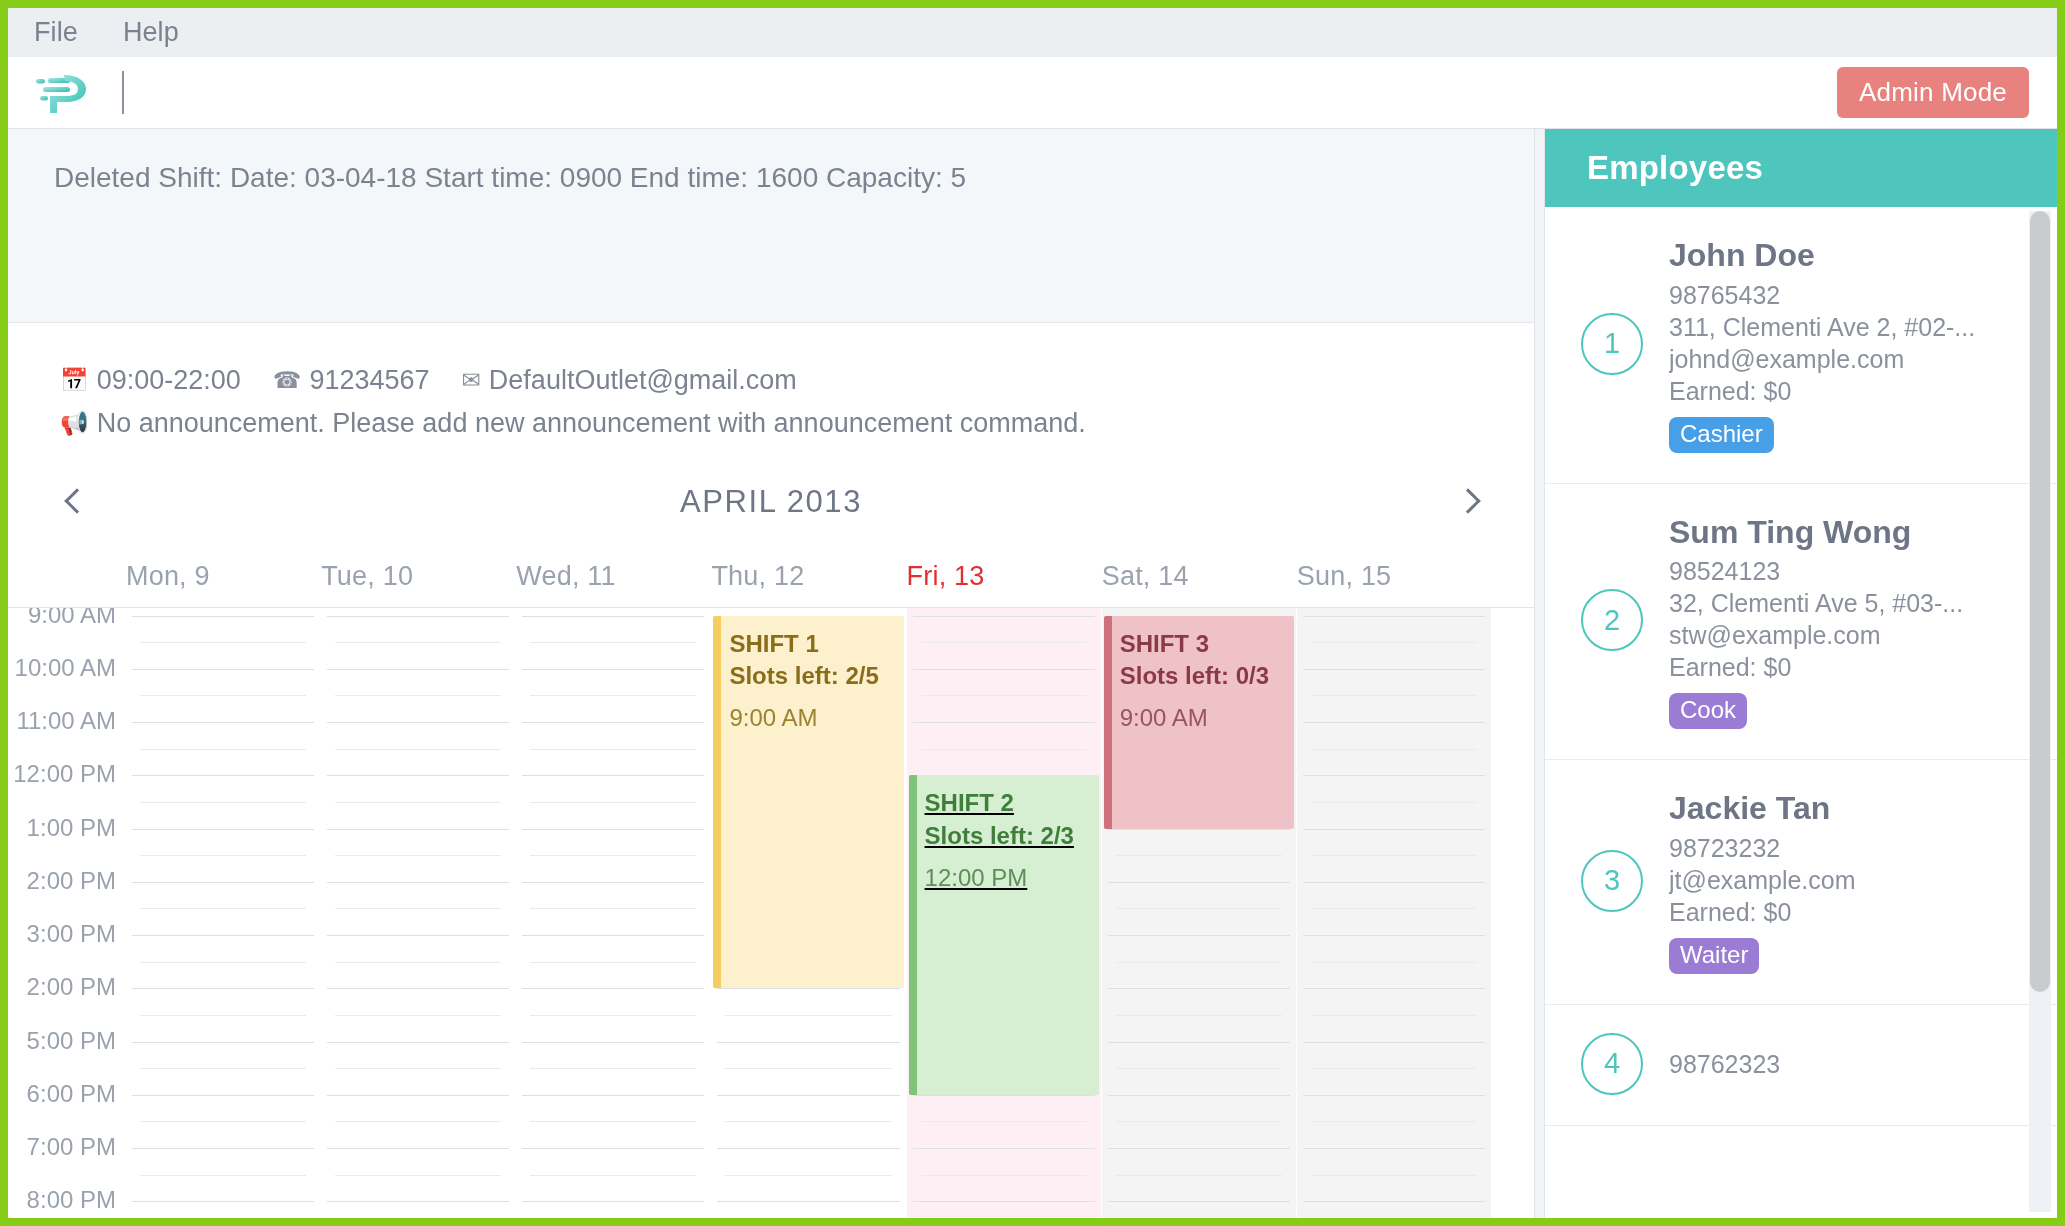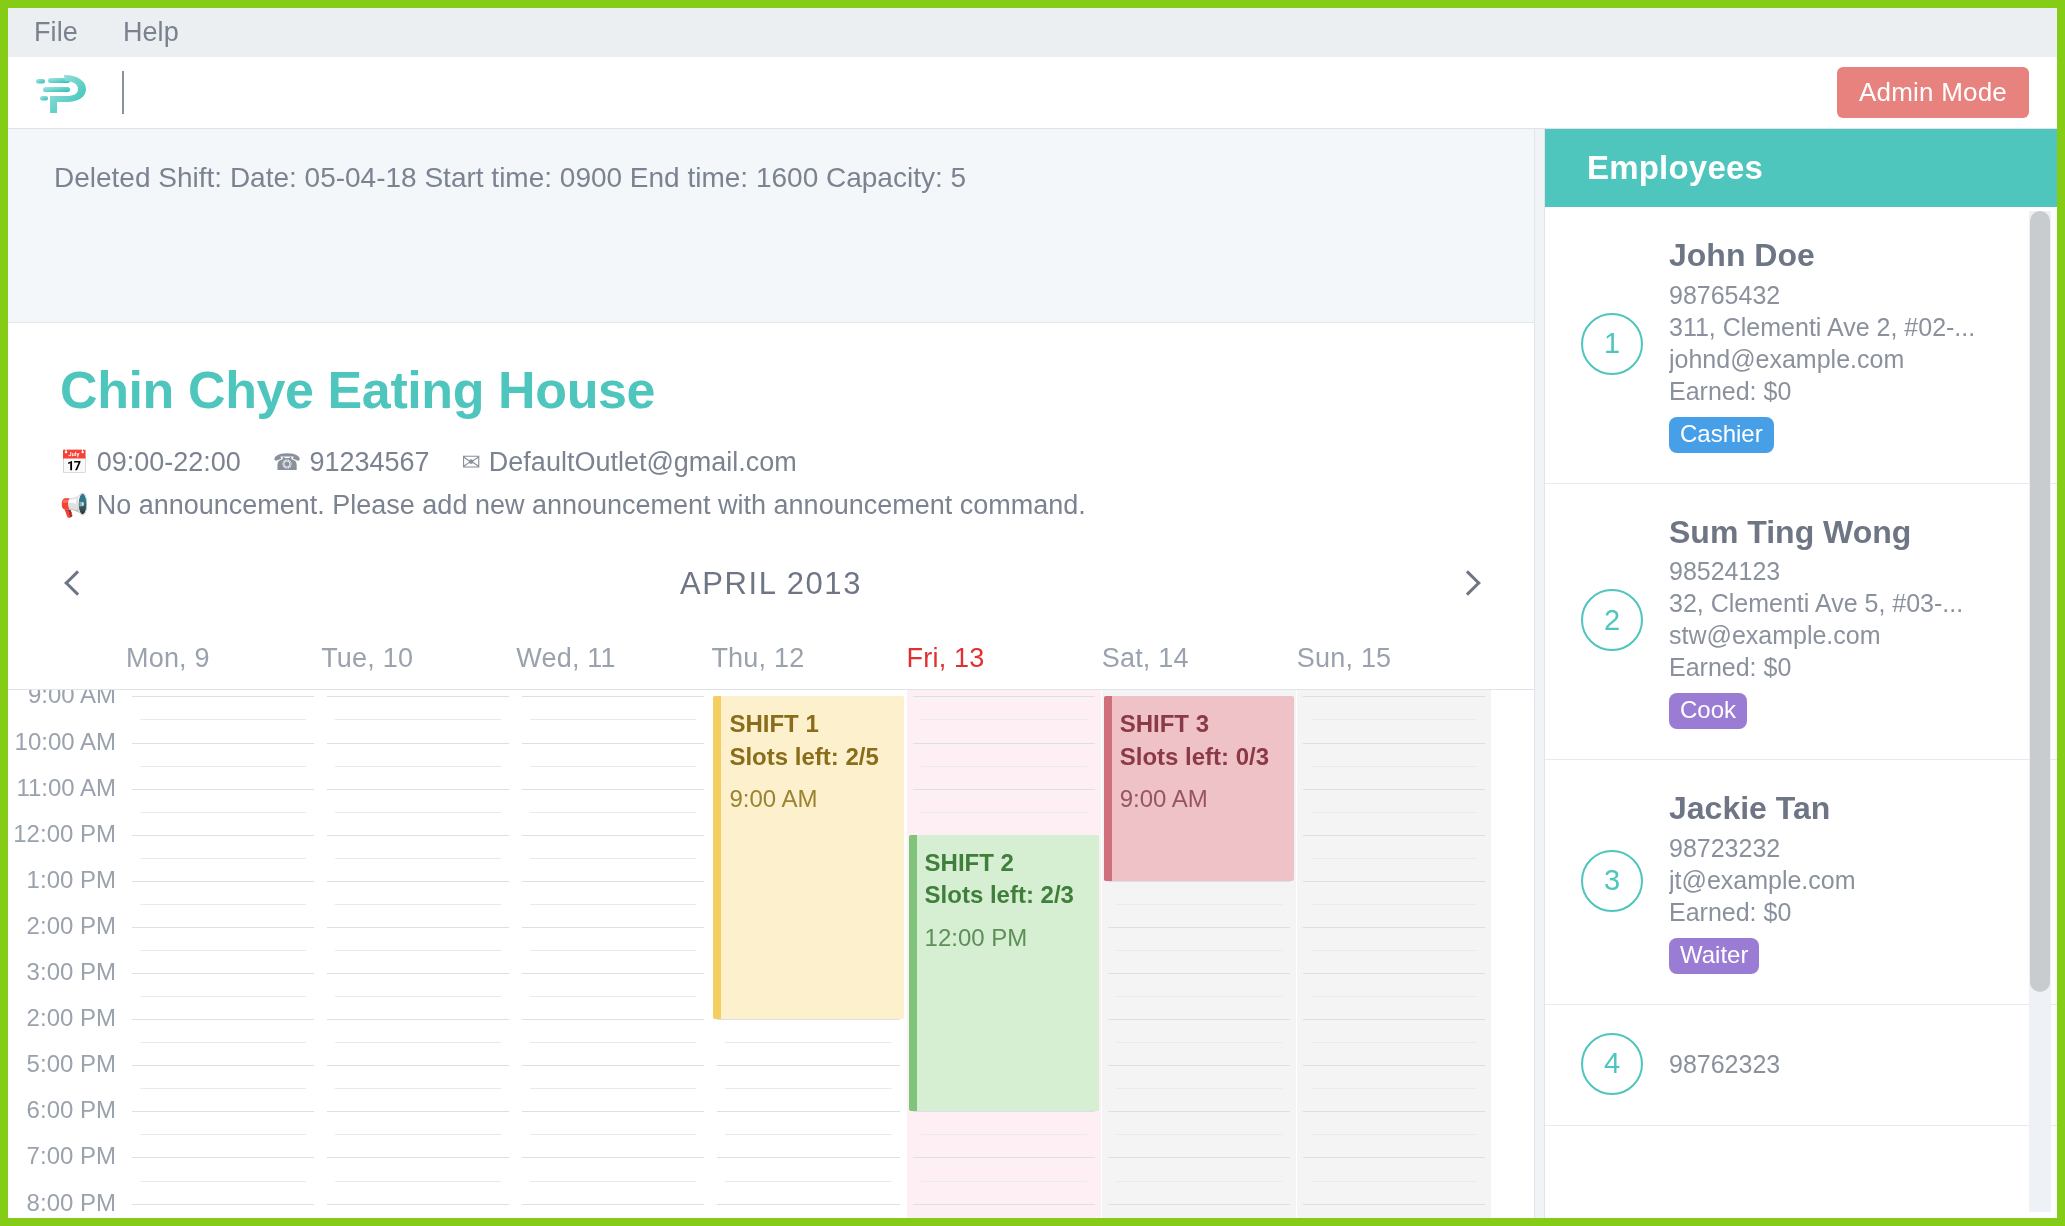--- a/index.html
+++ b/index.html
@@ -187,21 +187,21 @@
   }
   .shift-title { font-size: 24px; font-weight: bold; line-height: 1.35; }
   .shift-slots { font-size: 24px; font-weight: bold; line-height: 1.35; }
   .shift-time { font-size: 24px; line-height: 1.35; margin-top: 10px; }
 
   .sh-yellow { background: #fcf0cd; }
   .sh-yellow .bar { background: #f5ce62; }
   .sh-yellow .shift-title, .sh-yellow .shift-slots { color: #8a6d1b; }
   .sh-yellow .shift-time { color: #9b8334; }
 
-  .sh-green { background: #d6eed1; }
+  .sh-green { background: #d6eed1; text-decoration: underline; }
   .sh-green .bar { background: #7fc47a; }
   .sh-green .shift-title, .sh-green .shift-slots { color: #3f7e3b; }
   .sh-green .shift-time { color: #5d8f58; }
 
   .sh-red { background: #efc2c7; }
   .sh-red .bar { background: #d1707d; }
   .sh-red .shift-title, .sh-red .shift-slots { color: #8a3a47; }
   .sh-red .shift-time { color: #97555f; }
 
   
@@ -300,26 +300,25 @@
       <span class="cmd-text"></span>
     </div>
     <button class="admin-mode-btn">Admin Mode</button>
   </div>
 
   <div class="body-split">
 
     <div class="main-col">
 
       <div class="result-panel">
-        <div class="result-text">Deleted Shift: Date: 05-04-18 Start time: 0900 End time: 1600 Capacity: 5</div>
+        <div class="result-text">Deleted Shift: Date: 03-04-18 Start time: 0900 End time: 1600 Capacity: 5</div>
       </div>
 
       <div class="outlet-panel">
         <div class="outlet-header">
-          <div class="outlet-title">Chin Chye Eating House</div>
           <div class="outlet-meta-row">
             <span class="meta-chunk">
               <span class="meta-ico">📅</span>
               <span>09:00-22:00</span>
             </span>
             <span class="meta-chunk">
               <span class="meta-ico">☎</span>
               <span>91234567</span>
             </span>
             <span class="meta-chunk">

